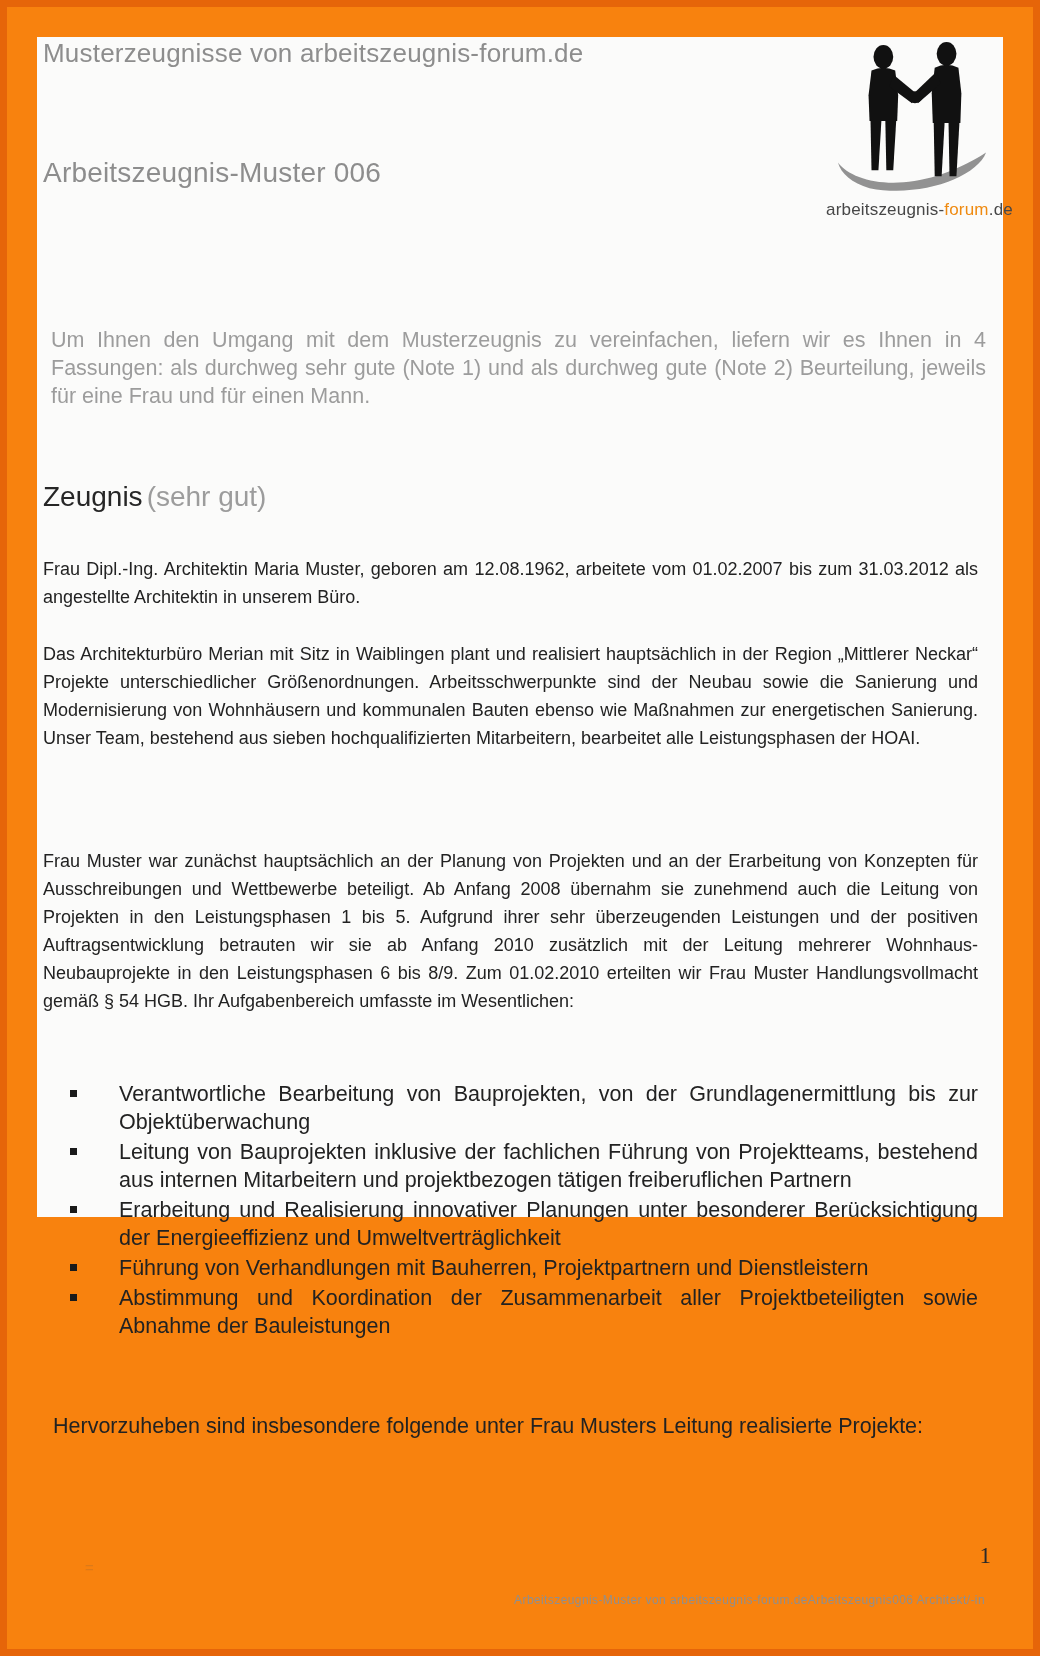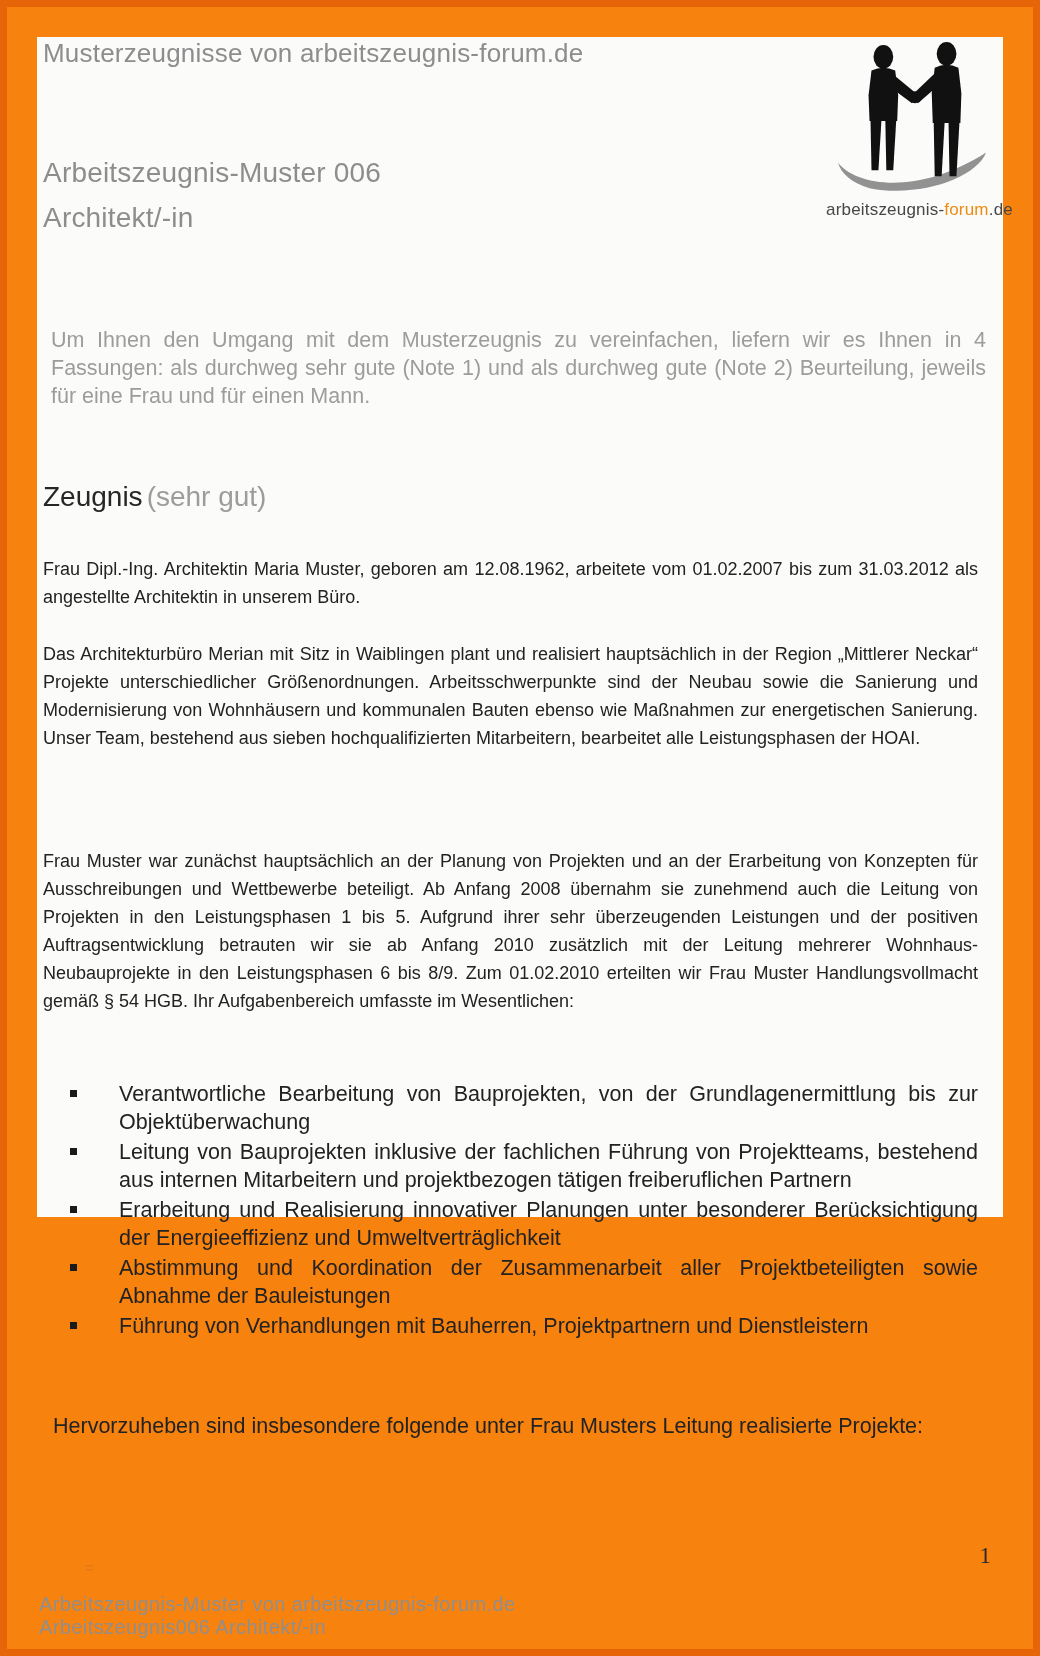--- a/index.html
+++ b/index.html
@@ -74,21 +74,21 @@
     font-family:"Liberation Serif", serif;
     font-size:23px;color:#2a2a2a;
   }
   .faint-mark{
     position:absolute;left:48px;top:1522px;
     font-size:15px;color:rgba(80,80,80,0.16);
   }
   .footer{
     position:absolute;left:2px;right:18px;top:1556px;
     display:flex;justify-content:flex-end;
-    font-size:20px;color:#8f8f8f;letter-spacing:0.4px;white-space:nowrap;flex-direction:column;
+    font-size:12px;color:#8f8f8f;letter-spacing:0.4px;white-space:nowrap;
   }
 </style>
 </head>
 <body>
 
 <div class="frame-edge"></div>
 
 <div class="page">
 
   <div class="masthead">Musterzeugnisse von arbeitszeugnis-forum.de</div>
@@ -109,39 +109,38 @@
       <path d="M110 32 L87 54 L91 64 L114 44 Z" fill="#111"></path>
       <path d="M107 84 L118 84 L115 138 L108 138 Z" fill="#111"></path>
       <path d="M122 84 L133 84 L130 138 L123 138 Z" fill="#111"></path>
       <ellipse cx="88" cy="58" rx="7" ry="6" fill="#111"></ellipse>
     </svg>
     <div class="logo-text"><span>arbeitszeugnis-</span><span class="hl">forum</span><span>.de</span></div>
   </div>
 
   <div class="doc-title">
     <div>Arbeitszeugnis-Muster 006</div>
-    <div>Architekt/-in</div>
   </div>
 
   <p class="intro" style="margin:8px">Um Ihnen den Umgang mit dem Musterzeugnis zu vereinfachen, liefern wir es Ihnen in 4 Fassungen: als durchweg sehr gute (Note 1) und als durchweg gute (Note 2) Beurteilung, jeweils für eine Frau und für einen Mann.</p>
 
   <div class="zeugnis-line">
     <span class="black">Zeugnis</span><span class="gray">(sehr gut)</span>
   </div>
 
   <p class="bodytext p1">Frau Dipl.-Ing. Architektin Maria Muster, geboren am 12.08.1962, arbeitete vom 01.02.2007 bis zum 31.03.2012 als angestellte Architektin in unserem Büro.</p>
   <p class="bodytext p2">Das Architekturbüro Merian mit Sitz in Waiblingen plant und realisiert hauptsächlich in der Region „Mittlerer Neckar“ Projekte unterschiedlicher Größenordnungen. Arbeitsschwerpunkte sind der Neubau sowie die Sanierung und Modernisierung von Wohnhäusern und kommunalen Bauten ebenso wie Maßnahmen zur energetischen Sanierung. Unser Team, bestehend aus sieben hochqualifizierten Mitarbeitern, bearbeitet alle Leistungsphasen der HOAI.</p>
   <p class="bodytext p3">Frau Muster war zunächst hauptsächlich an der Planung von Projekten und an der Erarbeitung von Konzepten für Ausschreibungen und Wettbewerbe beteiligt. Ab Anfang 2008 übernahm sie zunehmend auch die Leitung von Projekten in den Leistungsphasen 1 bis 5. Aufgrund ihrer sehr überzeugenden Leistungen und der positiven Auftragsentwicklung betrauten wir sie ab Anfang 2010 zusätzlich mit der Leitung mehrerer Wohnhaus-Neubauprojekte in den Leistungsphasen 6 bis 8/9. Zum 01.02.2010 erteilten wir Frau Muster Handlungsvollmacht gemäß § 54 HGB. Ihr Aufgabenbereich umfasste im Wesentlichen:</p>
 
   <ul class="bullets">
     <li>Verantwortliche Bearbeitung von Bauprojekten, von der Grundlagenermittlung bis zur Objektüberwachung</li>
     <li>Leitung von Bauprojekten inklusive der fachlichen Führung von Projektteams, bestehend aus internen Mitarbeitern und projektbezogen tätigen freiberuflichen Partnern</li>
     <li>Erarbeitung und Realisierung innovativer Planungen unter besonderer Berücksichtigung der Energieeffizienz und Umweltverträglichkeit</li>
+    <li>Führung von Verhandlungen mit Bauherren, Projektpartnern und Dienstleistern</li>
     <li>Abstimmung und Koordination der Zusammenarbeit aller Projektbeteiligten sowie Abnahme der Bauleistungen</li>
-    <li>Führung von Verhandlungen mit Bauherren, Projektpartnern und Dienstleistern</li>
   </ul>
 
   <p class="closing">Hervorzuheben sind insbesondere folgende unter Frau Musters Leitung realisierte Projekte:</p>
 
   <div class="page-number">1</div>
 
   <div class="faint-mark">=</div>
 
   <div class="footer">
     <span>Arbeitszeugnis-Muster von arbeitszeugnis-forum.de</span>

